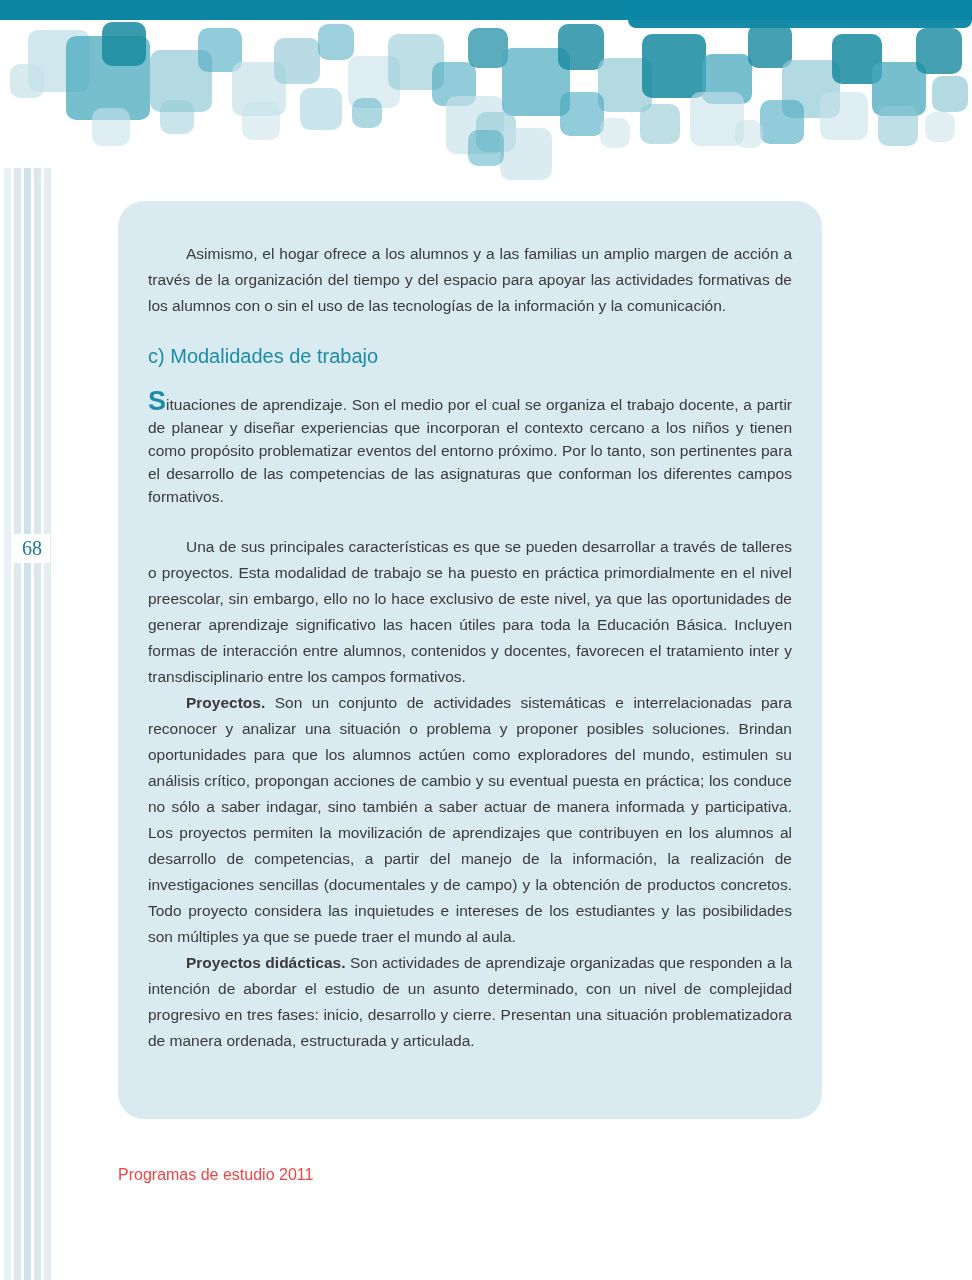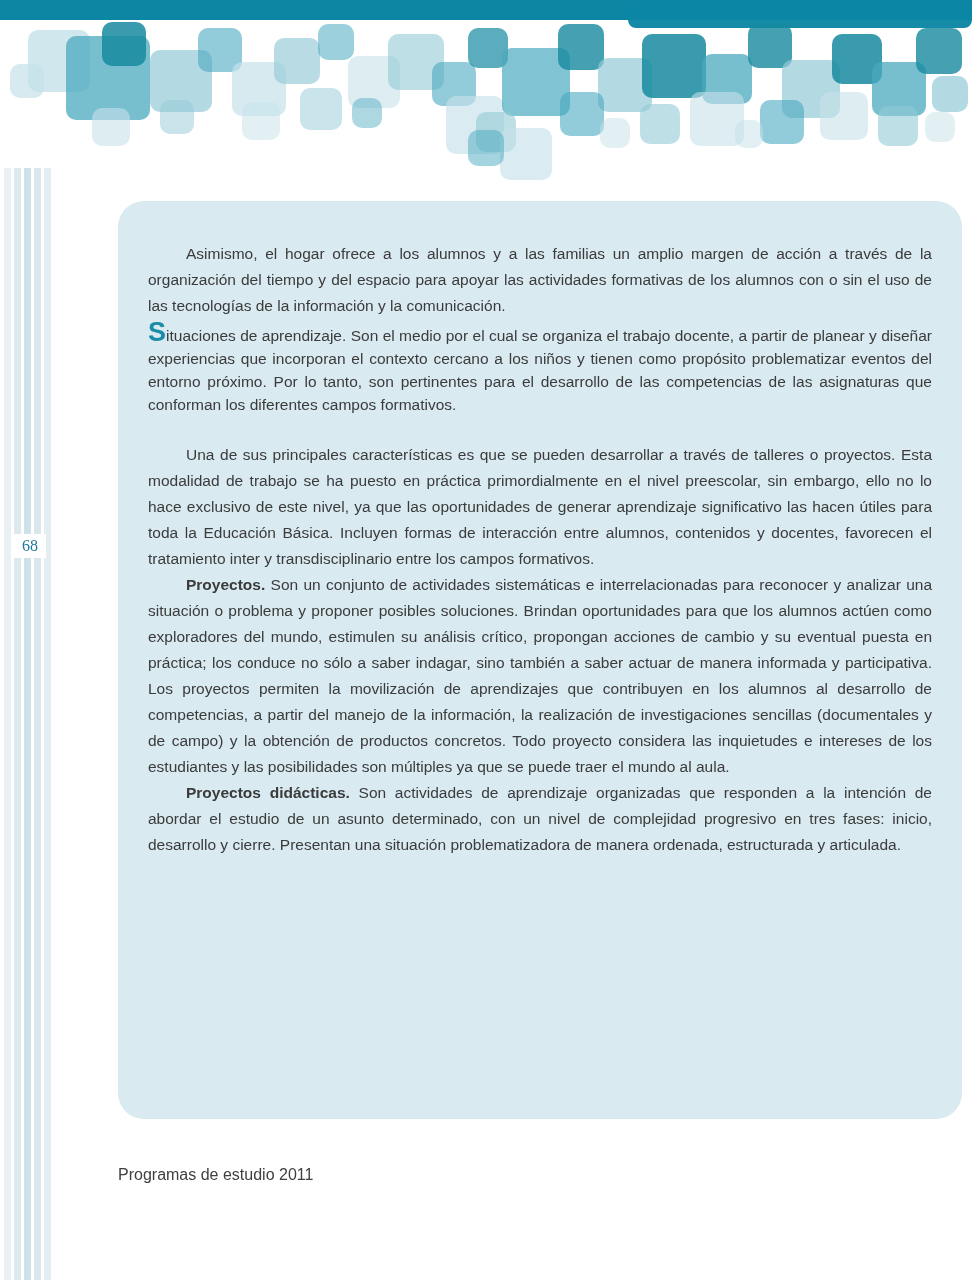--- a/index.html
+++ b/index.html
@@ -37,28 +37,28 @@
   .s2 { left: 14px; background: #dde9ee; }
   .s3 { left: 24px; background: #d0e2e9; }
   .s4 { left: 34px; background: #dae7ec; }
   .s5 { left: 44px; background: #e4eef1; }
 
   .pageno {
     position: absolute; left: 14px; top: 534px;
     background: #ffffff;
     padding: 3px 8px;
     font-family: "Liberation Serif", serif;
-    font-size: 16px;
+    font-size: 20px;
     color: #1d7a9c;
   }
 
   
   .panel {
     position: absolute; left: 118px; top: 201px;
-    width: 844px; height: 918px;
+    width: 704px; height: 918px;
     box-sizing: border-box;
     background: #d9eaf1;
     border-radius: 26px;
     padding: 40px 30px 0 30px;
     color: #3b3b3b;
     font-size: 15.5px;
     text-align: justify;
   }
   .panel p { margin: 0; line-height: 26px; }
   .indent { text-indent: 38px; }
@@ -74,21 +74,21 @@
     font-size: 27px;
     font-weight: bold;
     color: #1b8ca8;
     line-height: 1;
   }
   .lead { font-weight: bold; color: #3b3b3b; }
 
   .footer {
     position: absolute; left: 118px; top: 1166px;
     font-size: 16px;
-    color: #404040;
+    color: #ef4444;
   }
 </style>
 </head>
 <body>
 
 <div class="page">
 
   <div class="topbar"></div>
   <div class="topbar-right"></div>
 
@@ -143,20 +143,21 @@
     <div class="stripe s3"></div>
     <div class="stripe s4"></div>
     <div class="stripe s5"></div>
   </div>
 
   <div class="pageno">68</div>
 
   <div class="panel">
     <p class="indent">Asimismo, el hogar ofrece a los alumnos y a las familias un amplio margen de acción a través de la organización del tiempo y del espacio para apoyar las actividades formativas de los alumnos con o sin el uso de las tecnologías de la información y la comunicación.</p>
 
+    <h2 class="heading">c) Modalidades de trabajo</h2>
 
     <p class="para-sit"><span class="dropcap">S</span><span>ituaciones de aprendizaje. Son el medio por el cual se organiza el trabajo docente, a partir de planear y diseñar experiencias que incorporan el contexto cercano a los niños y tienen como propósito problematizar eventos del entorno próximo. Por lo tanto, son pertinentes para el desarrollo de las competencias de las asignaturas que conforman los diferentes campos formativos.</span></p>
 
     <p class="indent">Una de sus principales características es que se pueden desarrollar a través de talleres o proyectos. Esta modalidad de trabajo se ha puesto en práctica primordialmente en el nivel preescolar, sin embargo, ello no lo hace exclusivo de este nivel, ya que las oportunidades de generar aprendizaje significativo las hacen útiles para toda la Educación Básica. Incluyen formas de interacción entre alumnos, contenidos y docentes, favorecen el tratamiento inter y transdisciplinario entre los campos formativos.</p>
 
     <p class="indent"><span class="lead">Proyectos.</span><span> Son un conjunto de actividades sistemáticas e interrelacionadas para reconocer y analizar una situación o problema y proponer posibles soluciones. Brindan oportunidades para que los alumnos actúen como exploradores del mundo, estimulen su análisis crítico, propongan acciones de cambio y su eventual puesta en práctica; los conduce no sólo a saber indagar, sino también a saber actuar de manera informada y participativa. Los proyectos permiten la movilización de aprendizajes que contribuyen en los alumnos al desarrollo de competencias, a partir del manejo de la información, la realización de investigaciones sencillas (documentales y de campo) y la obtención de productos concretos. Todo proyecto considera las inquietudes e intereses de los estudiantes y las posibilidades son múltiples ya que se puede traer el mundo al aula.</span></p>
 
     <p class="indent"><span class="lead">Proyectos didácticas.</span><span> Son actividades de aprendizaje organizadas que responden a la intención de abordar el estudio de un asunto determinado, con un nivel de complejidad progresivo en tres fases: inicio, desarrollo y cierre. Presentan una situación problematizadora de manera ordenada, estructurada y articulada.</span></p>
   </div>
 

